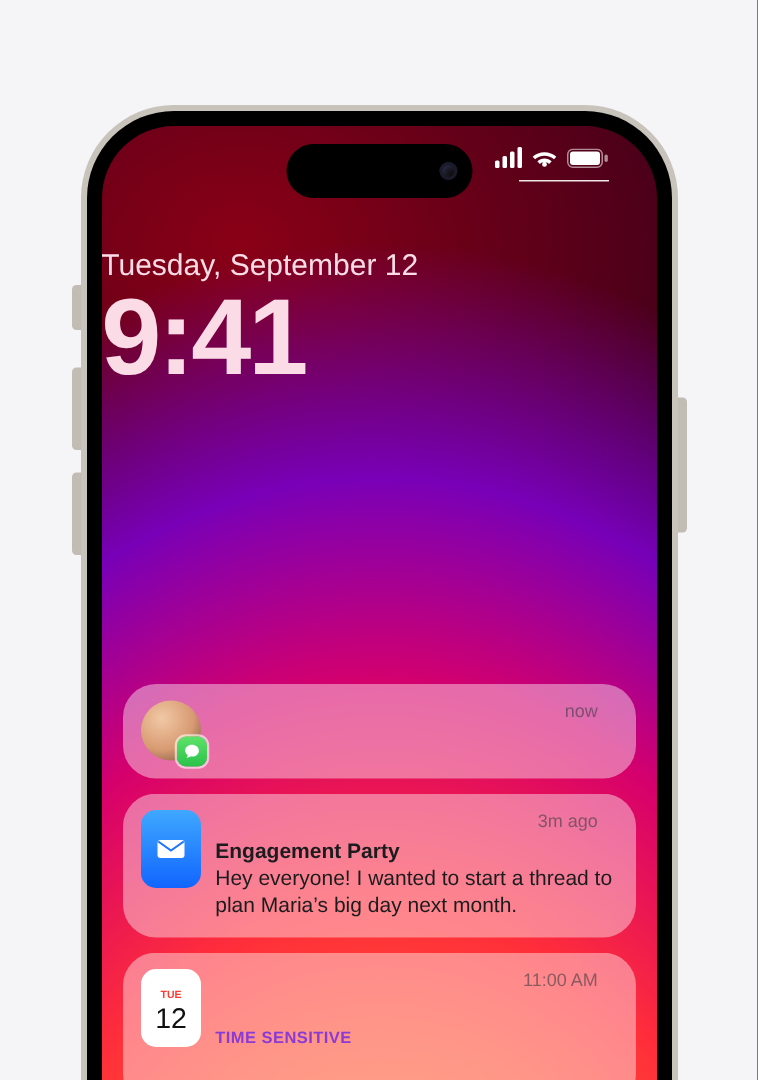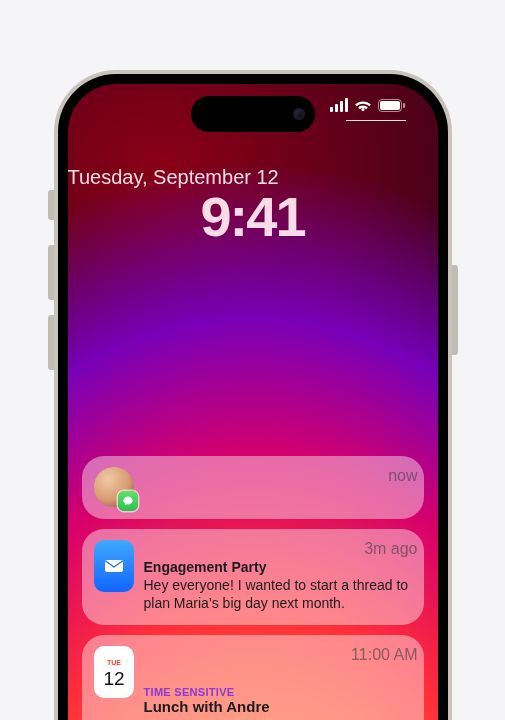--- a/index.html
+++ b/index.html
@@ -59,22 +59,22 @@
     top: 12px; left: 50%; transform: translateX(-50%);
     width: 124px; height: 36px;
     background: #000; border-radius: 20px;
   }
   .di-cam { position:absolute; right:10px; top:50%; transform:translateY(-50%); width:12px; height:12px; border-radius:50%; background:#111; box-shadow: inset 0 0 0 2px #1a1a2a, inset 3px 3px 4px rgba(80,80,150,0.4); }
   .date {
     position:absolute; top:82px; width:100%; text-align:left;
     color:#fadce6; font-size:20px; font-weight:500;
   }
   .time {
-    position:absolute; top:100px; width:100%; text-align:center;
-    color:#fadbe6; font-size:56px; font-weight:700; letter-spacing:-2px;
+    position:absolute; top:100px; width:100%; text-align:left;
+    color:#fadbe6; font-size:72px; font-weight:700; letter-spacing:-2px;
   }
   .notifs {
     position:absolute; left:14px; right:14px; top:372px;
     display:flex; flex-direction:column; gap:10px;
   }
   .card {
     background: rgba(255,255,255,0.42);
     backdrop-filter: blur(6px);
     border-radius: 22px;
     padding: 11px 14px 12px 12px;
@@ -100,21 +100,21 @@
     background: linear-gradient(180deg,#5fe26b,#2bc24a);
     display:flex; align-items:center; justify-content:center;
     box-shadow: 0 0 0 1.5px rgba(255,255,255,0.6);
   }
   .mail-icon { background: linear-gradient(180deg,#3fa8ff,#1165ff); }
   .content { flex:1; min-width:0; }
   .title-row { display:flex; align-items:baseline; }
   .title { font-weight:600; font-size:15px; }
   .subtitle { font-weight:600; font-size:14px; margin-top:19px; }
   .body { font-size:14px; line-height:1.28; margin-top:2px; }
-  .ts { position:absolute; right:6px; top:11px; font-size:16px; color: rgba(60,60,67,0.6); }
+  .ts { position:absolute; right:25px; top:11px; font-size:12px; color: rgba(60,60,67,0.6); }
   .tag { font-size:11px; font-weight:700; letter-spacing:0.3px; color:#8a3bd6;margin-top:40px; }
 </style>
 </head>
 <body>
 
 <div class="phone">
   <div class="side-button btn-left-1"></div>
   <div class="side-button btn-left-2"></div>
   <div class="side-button btn-left-3"></div>
   <div class="side-button btn-right"></div>
@@ -186,21 +186,20 @@
             <div class="app-icon" style="background:#fff">
               <svg width="40" height="40" viewBox="0 0 40 40">
                   <rect width="40" height="40" rx="10" fill="#fff"></rect>
                   <text x="20" y="13" text-anchor="middle" font-size="7" font-weight="600" fill="#ff3b30" font-family="Arial">TUE</text>
                   <text x="20" y="33" text-anchor="middle" font-size="19" font-weight="400" fill="#111" font-family="Arial">12</text>
                 </svg>
             </div>
           </div>
           <div class="content">
             <div class="tag">TIME SENSITIVE</div>
-            <div class="title">Lunch with Andre</div>
           </div>
           <div class="ts">11:00 AM</div>
         </div>
 
       </div>
 
     </div>
   </div>
 </div>
 

